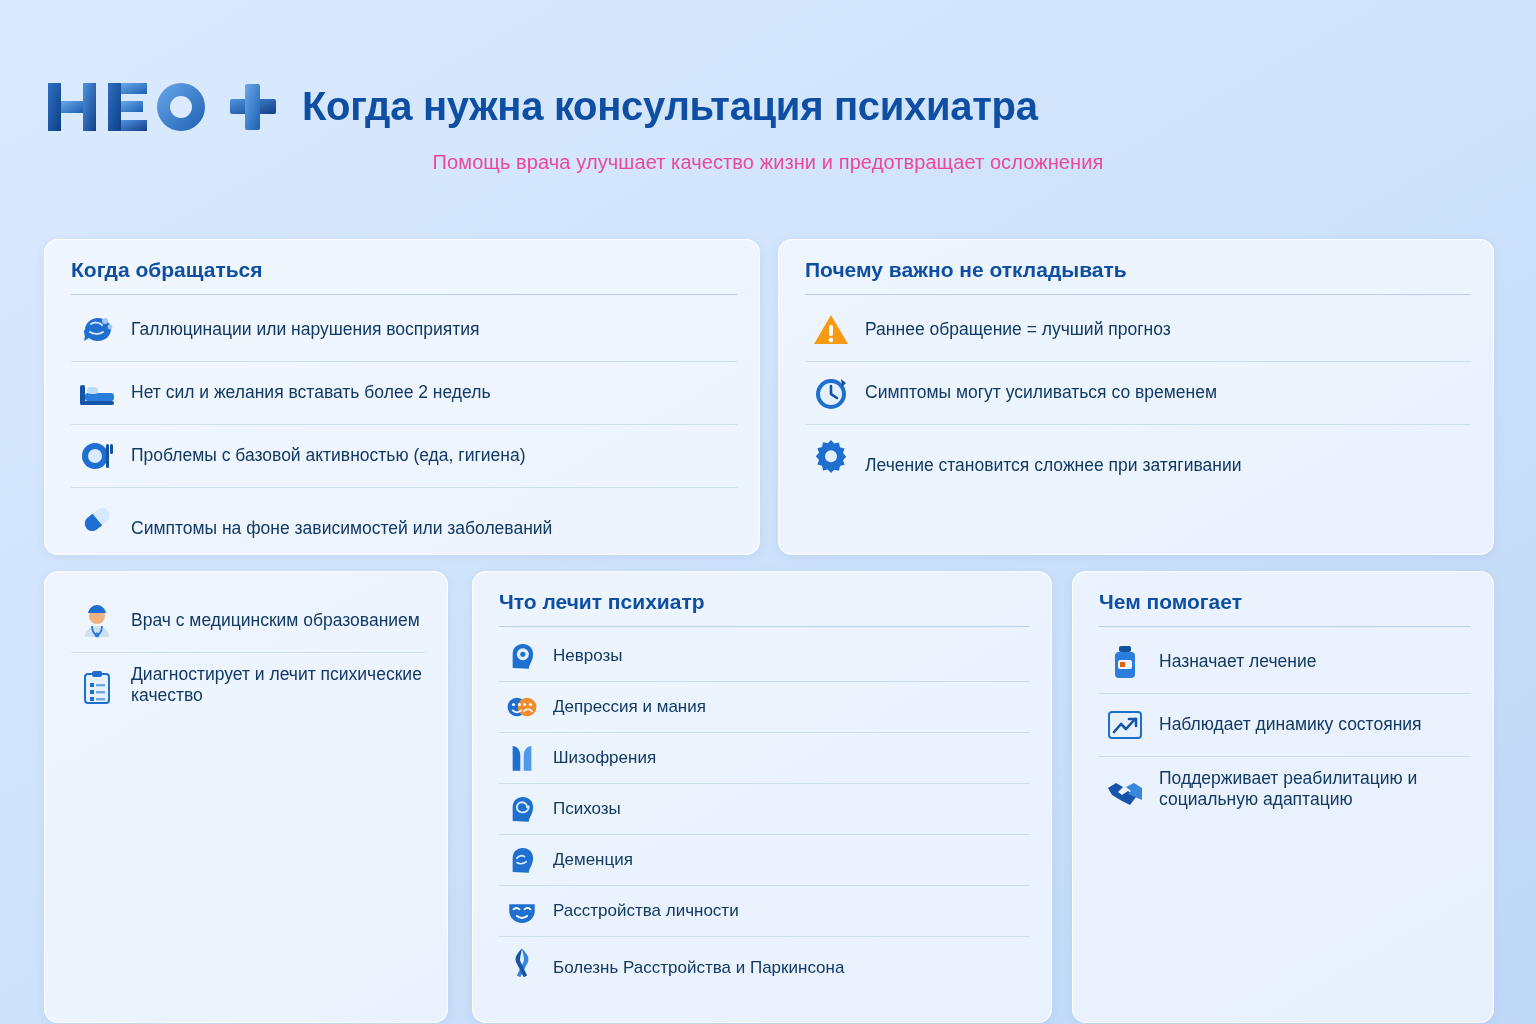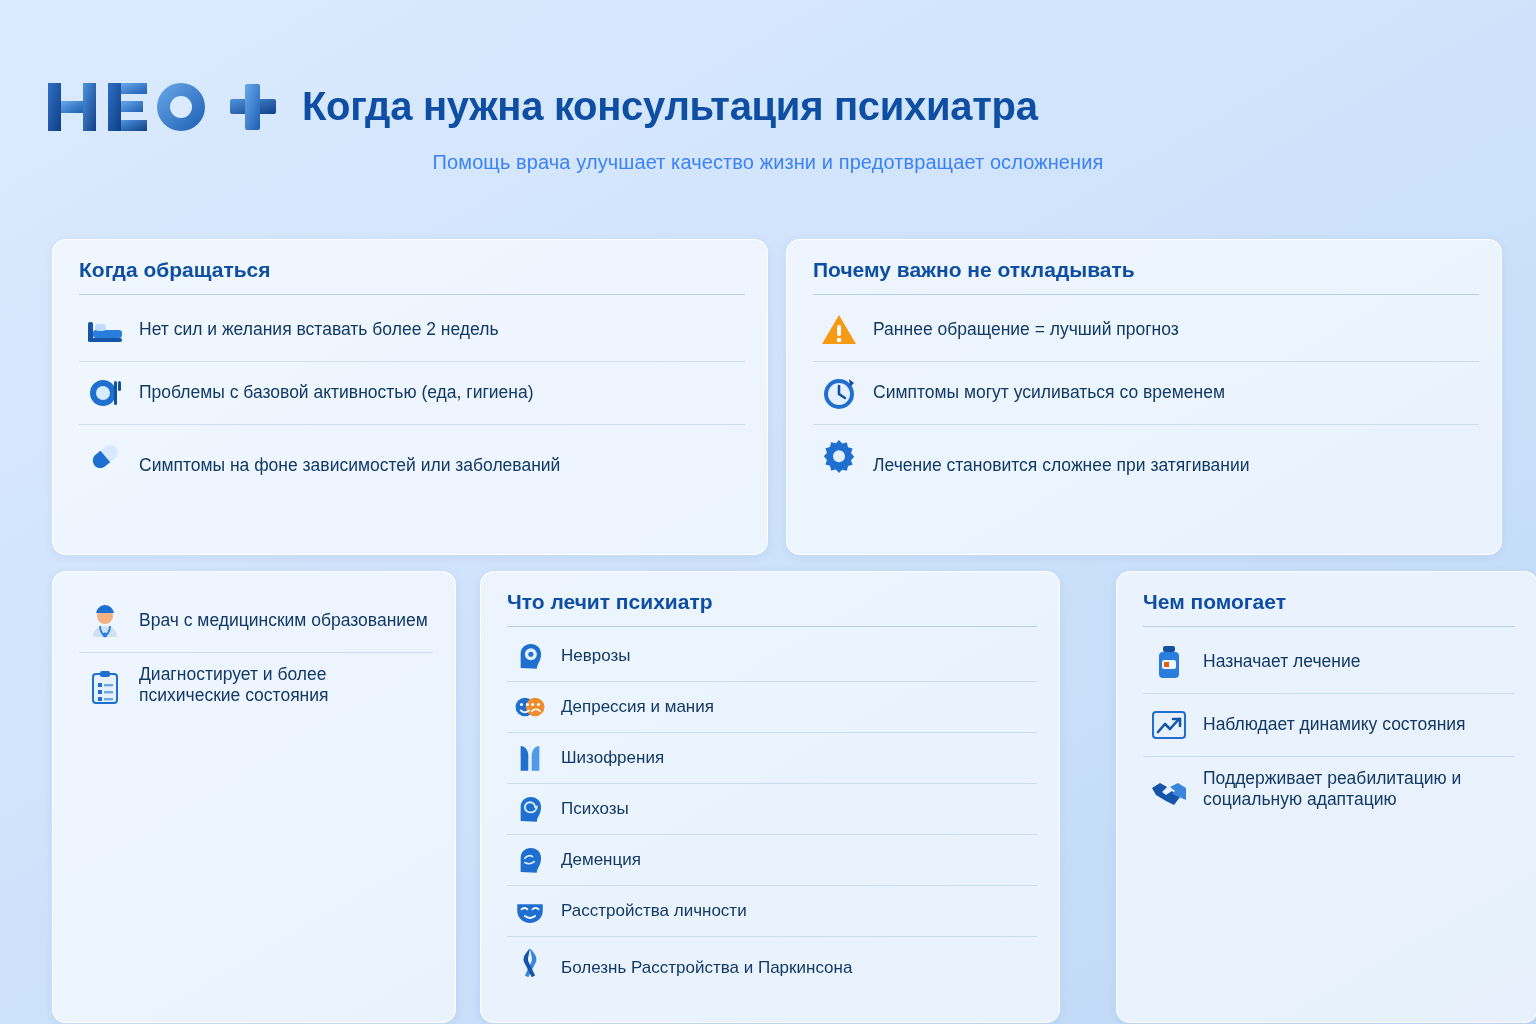--- a/index.html
+++ b/index.html
@@ -12,33 +12,32 @@
   .page { position: relative; width: 1536px; height: 1024px; }
 
   
   .header { display: flex; align-items: center; padding: 26px 0 0 44px; margin-top: 47px; }
   .logo { width: 240px; height: 66px; flex: none; }
   .title {
     font-size: 40px; font-weight: bold; color: #0e4fa3;
     letter-spacing: -0.3px; margin-left: 18px; white-space: nowrap;
   }
   .subtitle {
-    text-align: center; font-size: 20px; color: #3b82f6;
+    text-align: center; font-size: 20px; color: #ec4899;
     margin-top: 12px; letter-spacing: .1px;
   }
 
   
   .card {
     position: absolute;
     background: rgba(255,255,255,0.62);
     border: 1px solid rgba(255,255,255,0.9);
     border-radius: 14px;
     box-shadow: 0 2px 10px rgba(30,80,150,0.08);
     padding: 18px 22px 18px 26px;
-    margin-left: 8px;
   }
   .card h2 {
     font-size: 21px; font-weight: bold; color: #0e4fa3;
     padding-bottom: 12px; margin-bottom: 4px;
     border-bottom: 1px solid rgba(120,165,215,0.45);
   }
   .rows { display: flex; flex-direction: column; }
   .row {
     display: flex; align-items: center; gap: 14px;
     padding: 11px 2px 11px 6px;
@@ -50,21 +49,21 @@
 
   .compact .row { padding: 8px 2px 8px 6px; }
   .compact .row .ico { width: 34px; height: 34px; }
   .compact .row .txt { font-size: 17px; }
 
   
   #card-when   { left: 44px;   top: 192px;  width: 716px;  height: 316px; }
   #card-why    { left: 778px;  top: 192px;  width: 716px;  height: 316px; }
   #card-who    { left: 44px;   top: 524px;  width: 404px;  height: 452px; }
   #card-treats { left: 472px;  top: 524px;  width: 580px;  height: 452px; }
-  #card-helps  { left: 1108px; top: 524px;  width: 422px;  height: 452px; }
+  #card-helps  { left: 1072px; top: 524px;  width: 422px;  height: 452px; }
 </style>
 </head>
 <body>
 
 <div class="page">
 
   <div class="header">
     <svg class="logo" viewBox="0 0 240 66">
       <defs>
         <linearGradient id="lg1" x1="0" y1="0" x2="1" y2="1">
@@ -97,20 +96,29 @@
       <rect x="201" y="11" width="15" height="46" rx="2" fill="url(#lg2)"></rect>
     </svg>
     <div class="title">Когда нужна консультация психиатра</div>
   </div>
   <div class="subtitle">Помощь врача улучшает качество жизни и предотвращает осложнения</div>
 
   <section class="card" id="card-when">
     <h2>Когда обращаться</h2>
     <div class="rows">
 
+      <div class="row">
+        <svg class="ico" viewBox="0 0 40 40">
+          <path d="M8 20c0-7 6-12 13-12s13 5 13 11c0 7-6 12-13 12-4 0-7-1-9-3l-5 3 1-5c-1-2-1-4-1-6z" fill="#1f6fd0"></path>
+          <path d="M14 14c3-2 8-2 11 1M13 22c3 2 9 3 13 0" stroke="#cfe6ff" stroke-width="2" fill="none" stroke-linecap="round"></path>
+          <circle cx="28" cy="11" r="3" fill="#9fc8f5"></circle>
+            <circle cx="33" cy="17" r="2.4" fill="#9fc8f5"></circle>
+        </svg>
+        <span class="txt">Галлюцинации или нарушения восприятия</span>
+      </div>
 
       <div class="row">
         <svg class="ico" viewBox="0 0 40 40">
           <rect x="3" y="12" width="5" height="20" rx="2" fill="#1554a8"></rect>
           <rect x="8" y="20" width="29" height="8" rx="3" fill="#2a7ddc"></rect>
           <rect x="10" y="14" width="11" height="7" rx="3.5" fill="#bcdcff"></rect>
           <rect x="3" y="28" width="34" height="4" rx="2" fill="#1554a8"></rect>
         </svg>
         <span class="txt">Нет сил и желания вставать более 2 недель</span>
       </div>
@@ -189,21 +197,21 @@
         <svg class="ico" viewBox="0 0 40 40">
           <rect x="8" y="7" width="24" height="29" rx="3" fill="#e7f1fd" stroke="#1f6fd0" stroke-width="2"></rect>
           <rect x="15" y="4" width="10" height="6" rx="2" fill="#1f6fd0"></rect>
           <rect x="13" y="16" width="4" height="4" fill="#1f6fd0"></rect>
             <rect x="19" y="17" width="9" height="2.4" fill="#6fa7e2"></rect>
           <rect x="13" y="23" width="4" height="4" fill="#1f6fd0"></rect>
             <rect x="19" y="24" width="9" height="2.4" fill="#6fa7e2"></rect>
           <rect x="13" y="30" width="4" height="4" fill="#1f6fd0"></rect>
             <rect x="19" y="31" width="9" height="2.4" fill="#6fa7e2"></rect>
         </svg>
-        <span class="txt">Диагностирует и более психические состояния</span>
+        <span class="txt">Диагностирует и лечит психические качество</span>
       </div>
     </div>
   </section>
 
   <section class="card compact" id="card-treats">
     <h2>Что лечит психиатр</h2>
     <div class="rows">
 
       <div class="row">
         <svg class="ico" viewBox="0 0 40 40">

